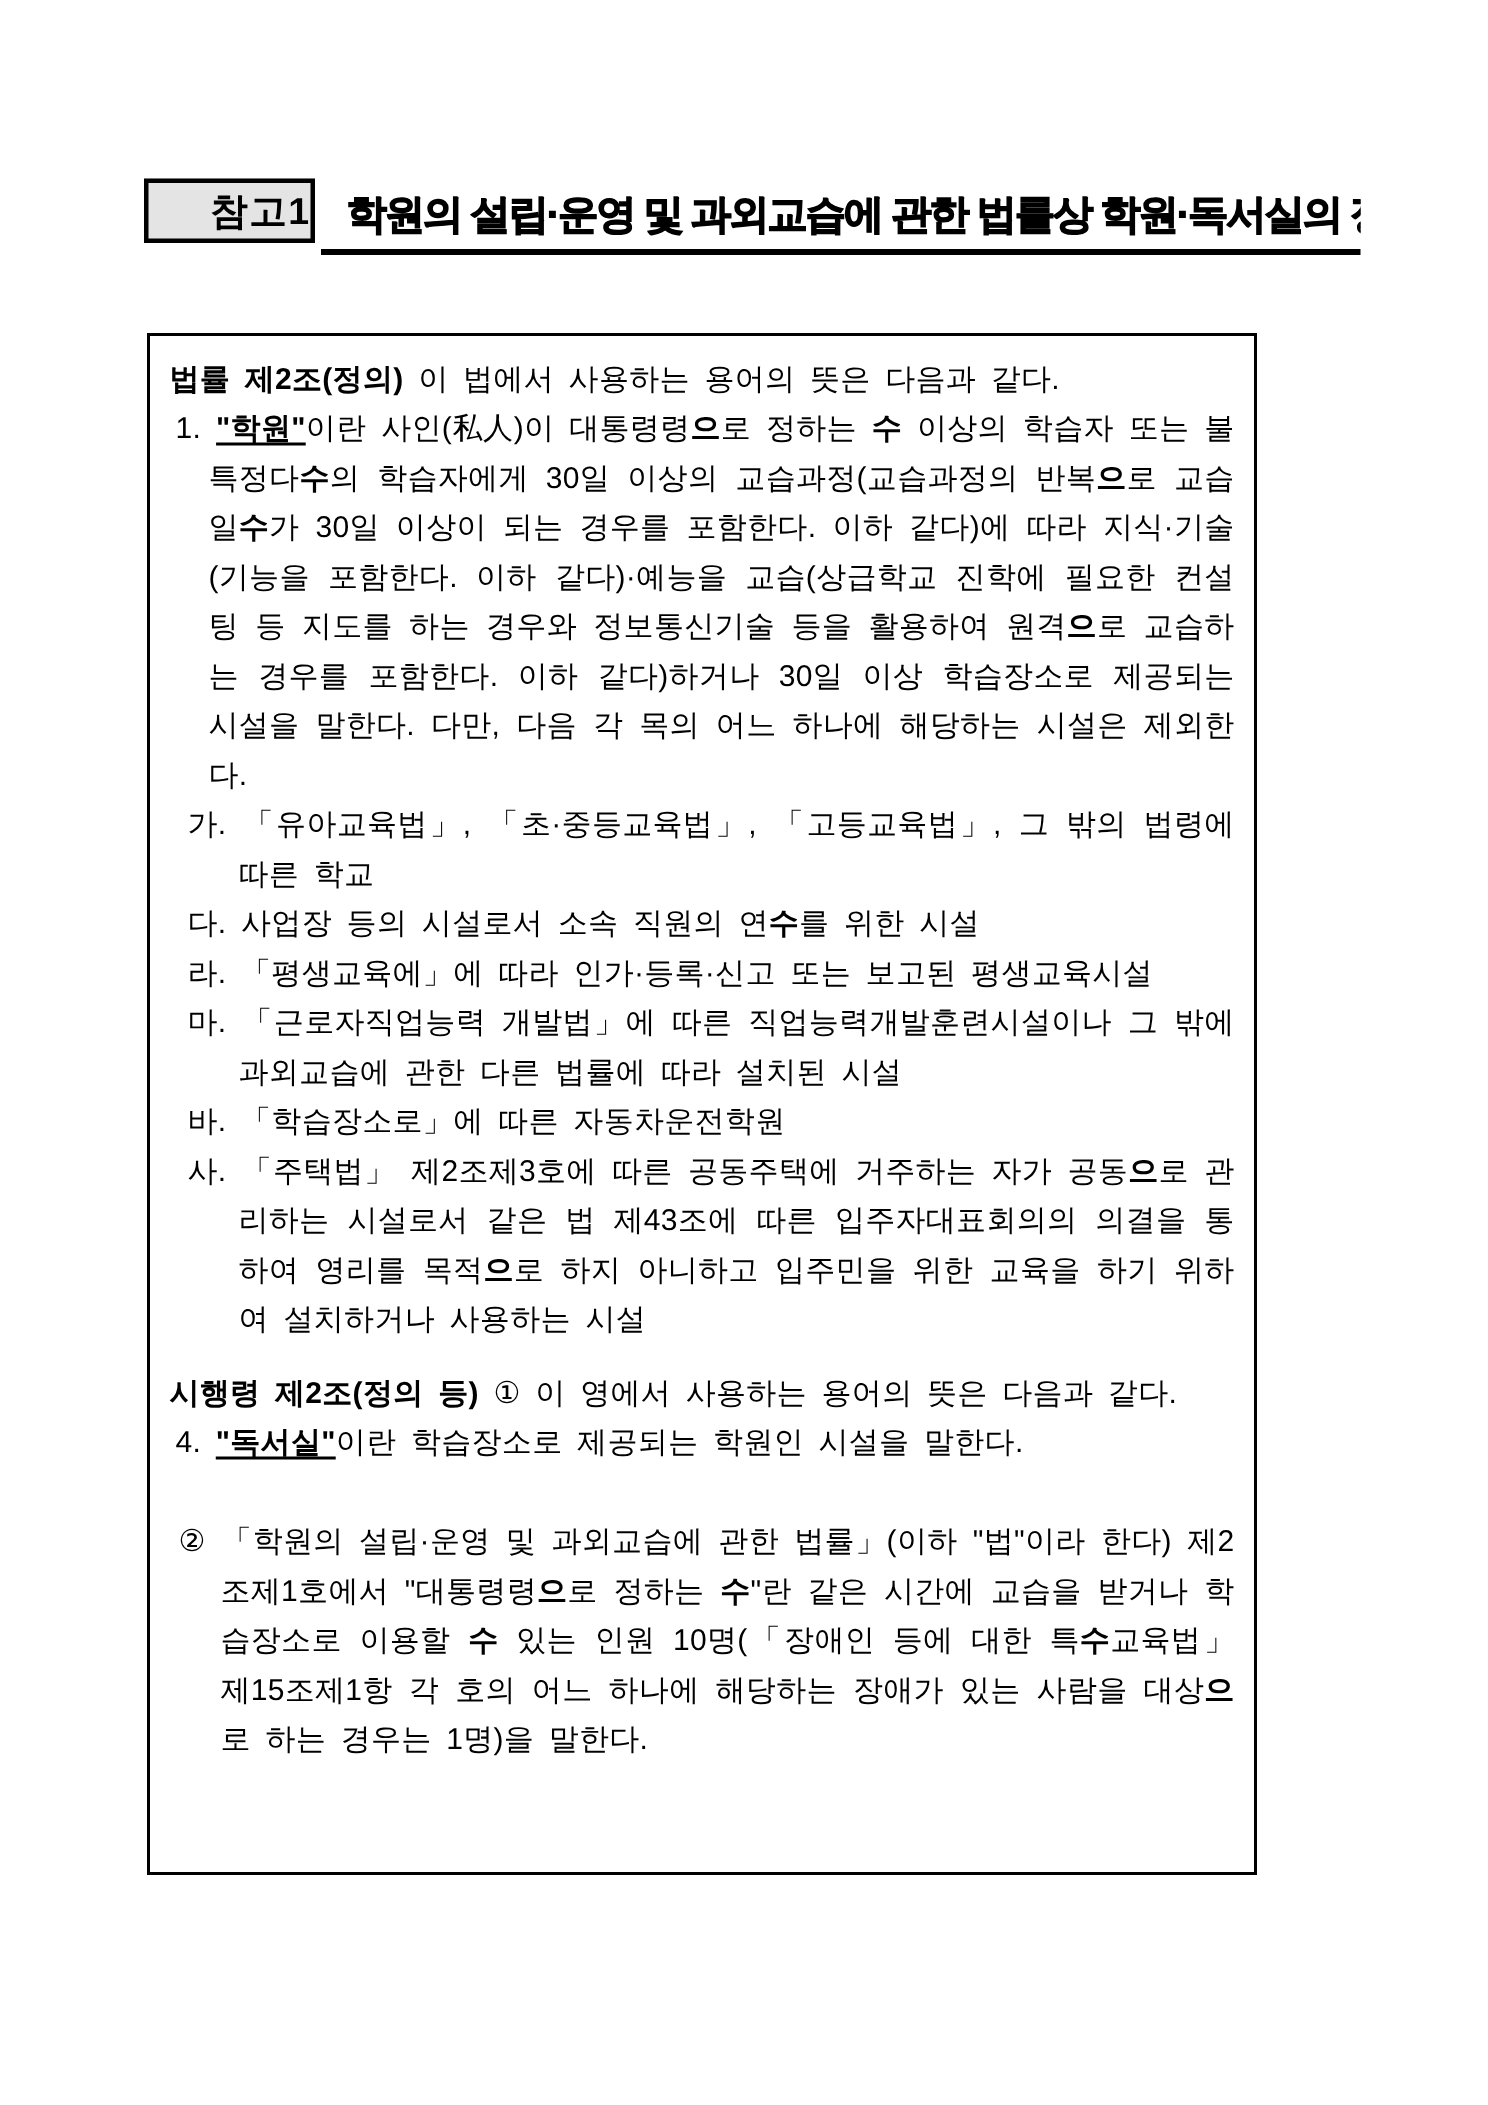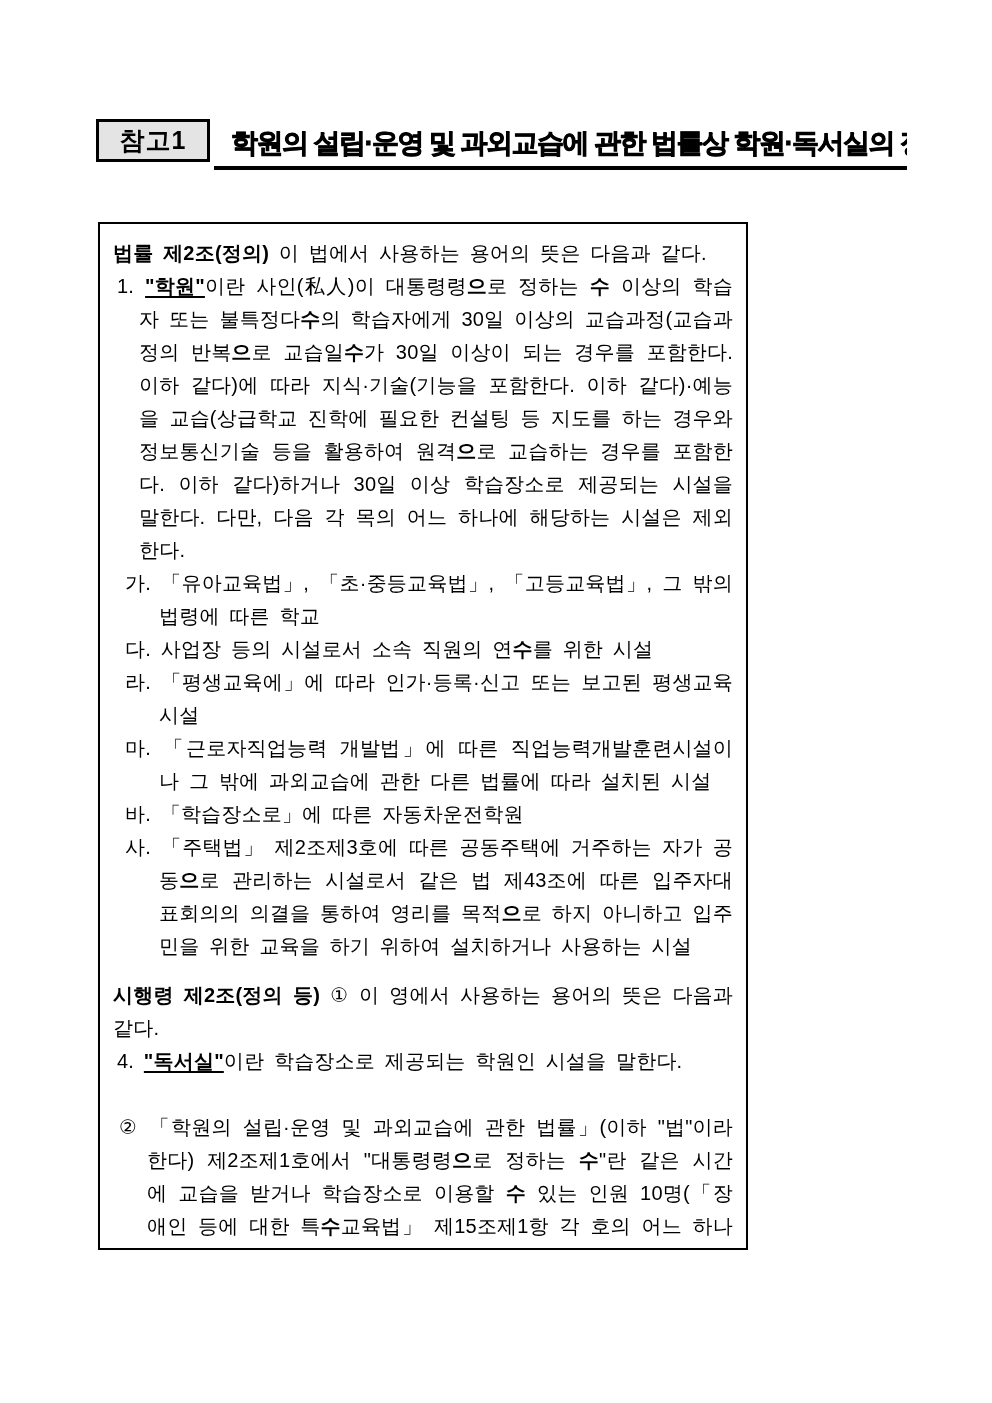--- a/index.html
+++ b/index.html
@@ -8,36 +8,36 @@
     background:var(--page-background,#ffffff);
     color:var(--text-color,#000000);
     font-family:"Liberation Sans","DejaVu Sans",sans-serif;
     overflow:hidden;
   }
   .badge {
     position:absolute; left:96px; top:119px;
     width:108px; height:37px;
     border:3px solid var(--text-color,#000);
     background:var(--badge-background,#e4e4e4);
-    display:flex; align-items:center; justify-content:center;
+    display:flex; align-items:center; justify-content:flex-end;
     font-size:25px; font-weight:700; letter-spacing:1px;
   }
   .title {
     position:absolute; left:231px; top:125px; width:676px;
     font-size:27px; font-weight:700; letter-spacing:-1.5px;
     -webkit-text-stroke:0.8px currentColor;
     white-space:nowrap; overflow:hidden;
   }
   .title-rule {
     position:absolute; left:214px; top:166px;
     width:693px; height:4px; background:var(--text-color,#000);
   }
   .textbox {
     position:absolute; left:98px; top:222px;
-    width:650px; height:1028px; box-sizing:border-box;
+    width:740px; height:1028px; box-sizing:border-box;
     border:2px solid var(--text-color,#000);
     padding:13px 13px 0 13px;
     font-size:20px; line-height:33px;
     text-align:justify; word-spacing:4px; letter-spacing:0.2px;
     overflow:hidden;
   }
   .para { margin:0; }
   .para b { font-weight:700; }
   .p-plain   { padding-left:0; }
   .p-item    { padding-left:26px; text-indent:-22px; }

